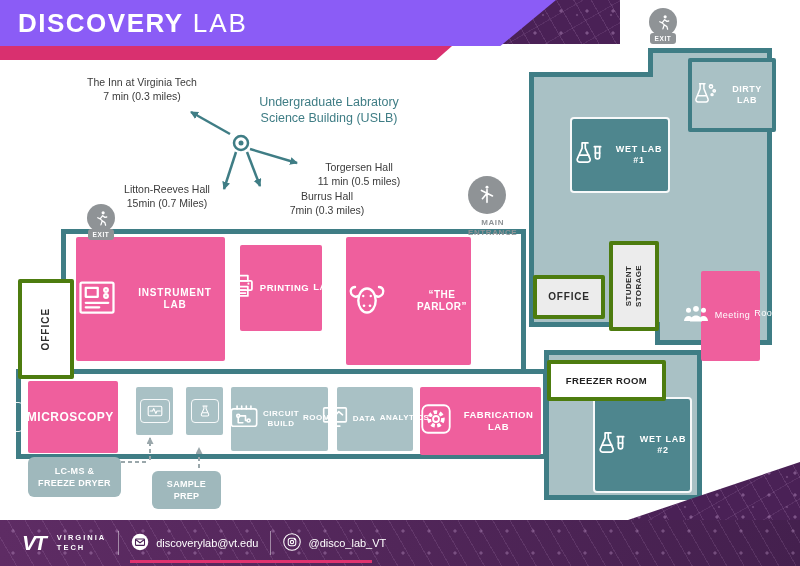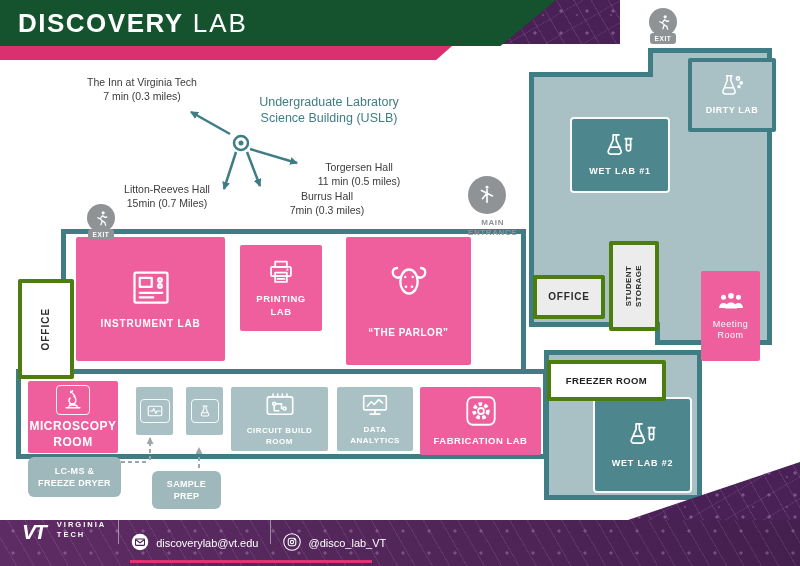--- a/index.html
+++ b/index.html
@@ -12,34 +12,34 @@
     background-image:
       radial-gradient(circle, rgba(219,178,227,.35) 1.3px, transparent 1.9px),
       radial-gradient(circle, rgba(219,178,227,.22) 1.1px, transparent 1.6px),
       repeating-linear-gradient(60deg, transparent 0 14px, rgba(219,178,227,.14) 14px 15px),
       repeating-linear-gradient(-30deg, transparent 0 18px, rgba(219,178,227,.10) 18px 19px);
     background-size:26px 22px, 34px 30px, auto, auto;
   }
 
   
   .hdr-purple{position:absolute;left:288px;top:0;width:332px;height:44px;z-index:5;}
-  .hdr-teal{position:absolute;left:0;top:0;width:556px;height:46px;background:#14532d;z-index:6;
+  .hdr-teal{position:absolute;left:0;top:0;width:556px;height:46px;background:#8b5cf6;z-index:6;
             clip-path:polygon(0 0,100% 0,90% 100%,0 100%);display:flex;align-items:center;}
   .title{margin-left:18px;color:#fff;font-size:26px;white-space:nowrap;}
   .t-bold{font-weight:bold;letter-spacing:1.5px;}
   .t-light{font-weight:normal;letter-spacing:2px;margin-left:9px;}
   .hdr-ribbon{position:absolute;left:0;top:46px;width:452px;height:14px;background:#d9306f;z-index:6;
               clip-path:polygon(0 0,100% 0,96.5% 100%,0 100%);}
 
   
   .layer{position:absolute;left:0;top:0;width:800px;height:566px;pointer-events:none;}
   .walls{z-index:1;} .overlay{z-index:3;}
 
   
-  .room{position:absolute;z-index:2;display:flex;flex-direction:column;align-items:center;
+  .room{position:absolute;z-index:2;display:flex;flex-direction:row;align-items:center;
         justify-content:center;gap:4px;text-align:center;color:#fff;border-radius:2px;}
   .room .lbl{font-weight:bold;letter-spacing:.5px;line-height:1.25;}
   .pink{background:#ef5f9d;}
   .grayteal{background:#a9c1c5;}
   .darkteal{background:#4e868e;box-shadow:0 0 0 2px rgba(255,255,255,.9);}
   .walled{border:4px solid #4d7c0f;background:#ececec;color:#2c2c2c;}
   .iconbox{border:1.5px solid rgba(255,255,255,.9);border-radius:4px;padding:3px 5px;display:flex;}
   .rot{transform:rotate(-90deg);white-space:nowrap;}
   .rot2{transform:rotate(-90deg);text-align:center;line-height:1.3;}
 
@@ -110,21 +110,21 @@
 
   
   .footer{position:absolute;left:0;top:520px;width:800px;height:46px;z-index:5;
     background-image:
       radial-gradient(circle, rgba(219,178,227,.30) 1.3px, transparent 1.9px),
       repeating-linear-gradient(60deg, transparent 0 14px, rgba(219,178,227,.12) 14px 15px),
       linear-gradient(90deg,#5e2c64,#44204e);
     background-size:26px 22px, auto, auto;}
   .footer-wedge{position:absolute;left:600px;top:462px;width:200px;height:58px;z-index:4;
                 clip-path:polygon(100% 0,100% 100%,14% 100%);}
-  .footer-inner{display:flex;height:100%;padding-left:22px;gap:12px;color:#fff;}
+  .footer-inner{display:flex;align-items:center;height:100%;padding-left:22px;gap:12px;color:#fff;}
   .vt-logo{font-size:21px;font-weight:bold;font-style:italic;letter-spacing:-2px;}
   .brand{font-size:7.5px;font-weight:bold;letter-spacing:2px;line-height:1.35;}
   .brand span{display:block;}
   .fdiv{width:1px;height:24px;background:rgba(255,255,255,.45);}
   .contact{display:flex;align-items:center;gap:7px;font-size:11px;}
   .pink-line{position:absolute;left:130px;top:40px;width:242px;height:3px;background:#e0336f;}
 </style>
 </head>
 <body>
 

